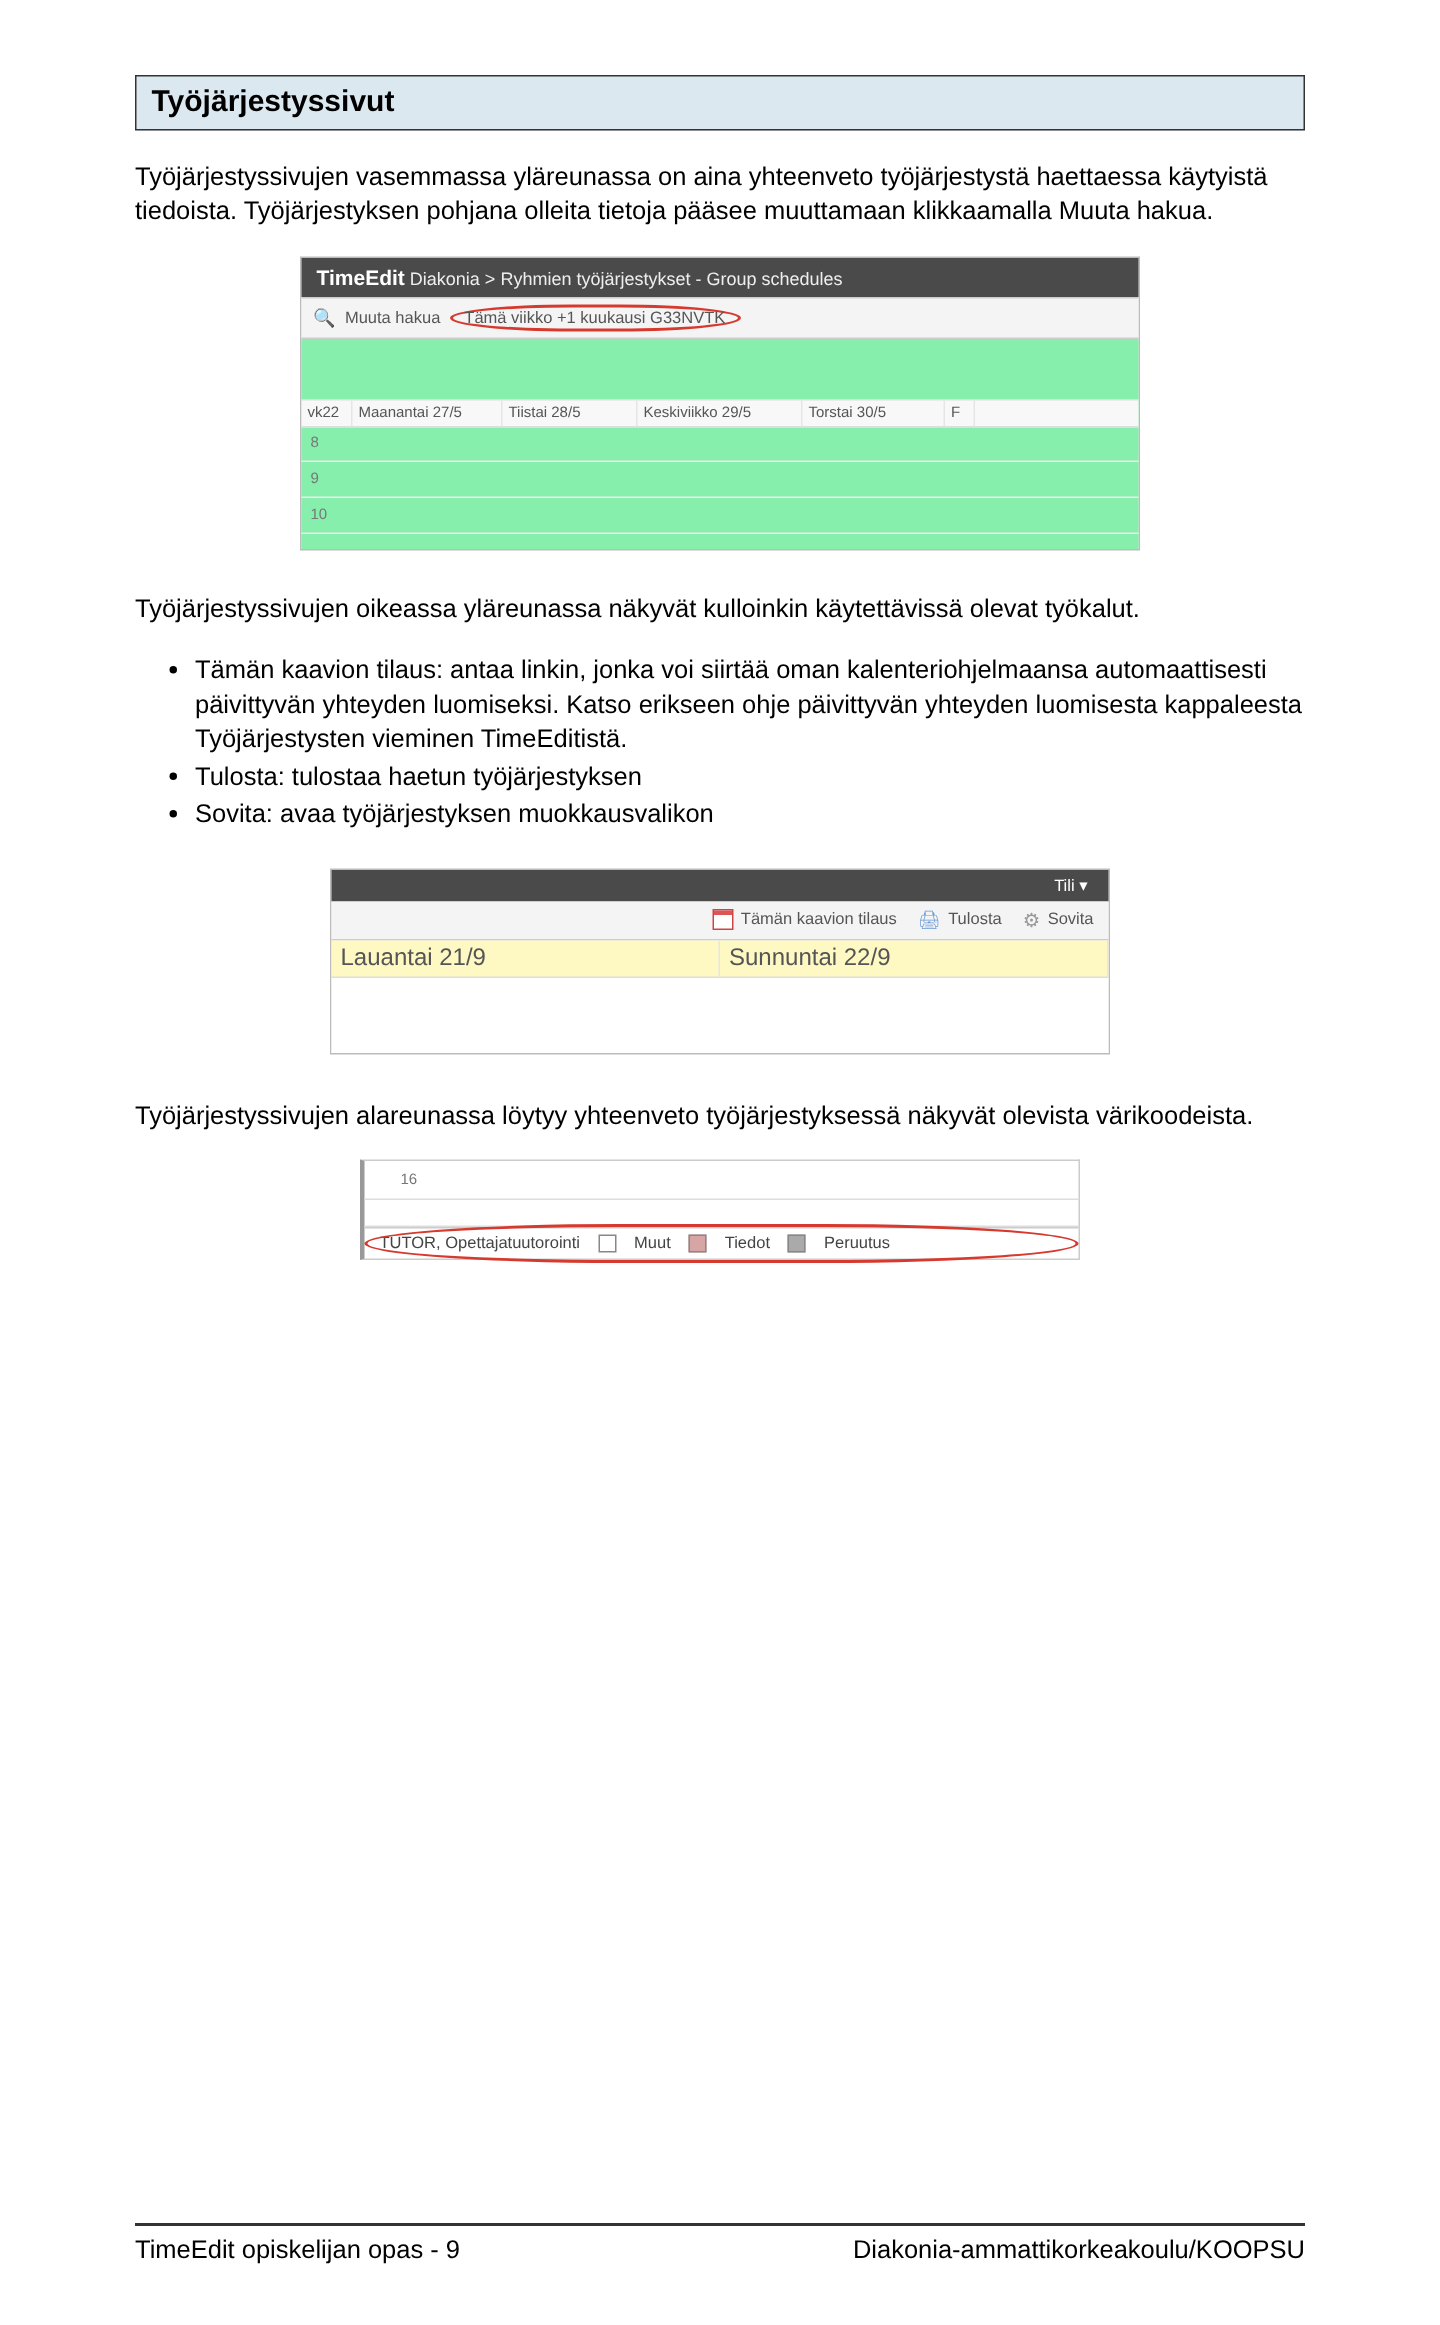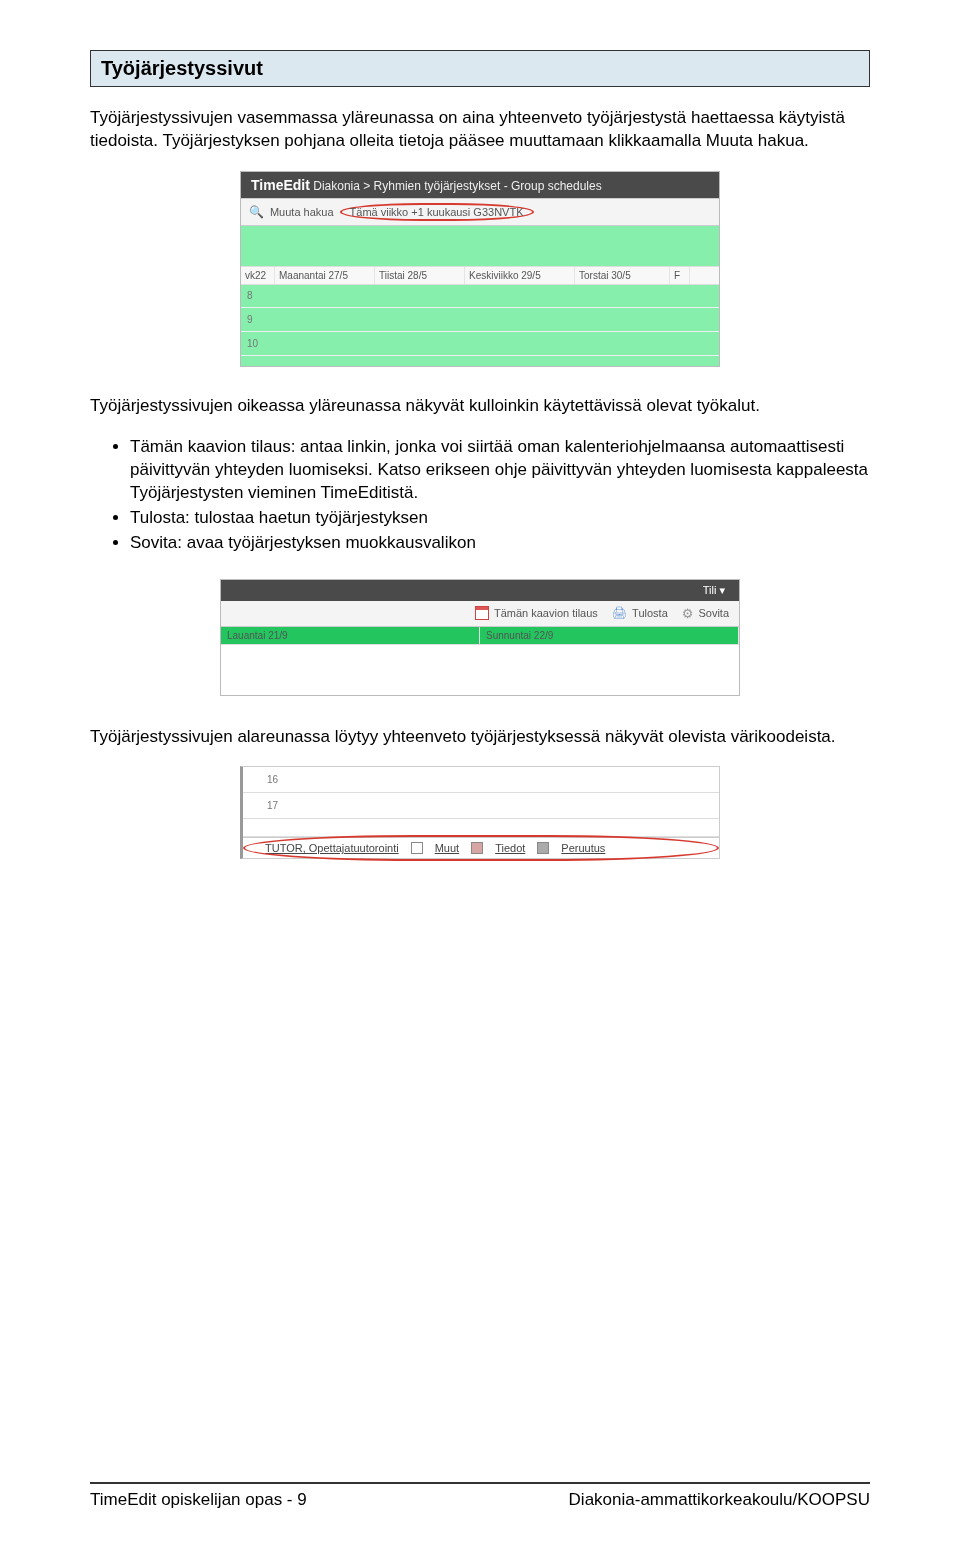--- a/index.html
+++ b/index.html
@@ -35,21 +35,21 @@
   ul.bullets li {
     margin-bottom: 2px;
     line-height: 1.35;
   }
 
   
   .shot {
     border: 1px solid #bbb;
     margin: 8px auto 28px auto;
   }
-  .shot1 { width: 480px; }
+  .shot1 { width: 560px; }
   .te-header {
     background: #4a4a4a;
     color: #eee;
     font-size: 12px;
     padding: 5px 10px;
     font-family: Arial, sans-serif;
   }
   .te-header b { font-size: 14px; color: #fff; }
   .te-sub {
     background: #f4f4f4;
@@ -90,33 +90,32 @@
     padding: 5px 10px;
     display: flex; justify-content: flex-end; gap: 14px;
     font-size: 11px; color: #555; align-items: center;
   }
   .te-tools .tool { display: flex; align-items: center; gap: 5px; }
   .ico { width: 14px; height: 14px; display: inline-block; }
   .ico-cal { background: #fff; border: 1px solid #c44; position: relative; }
   .ico-cal::before { content:""; position:absolute; top:0;left:0;right:0;height:3px;background:#d55; }
   .ico-print { color:#6a9bd8; font-size:12px; }
   .ico-gear { color:#999; font-size:13px; }
-  .cal2 { display:flex; font-size:10px; color:#555; background:#22c55e; border-bottom:1px solid #ddd;align-items:center; }
+  .cal2 { display:flex; font-size:16px; color:#555; background:#fef9c3; border-bottom:1px solid #ddd;align-items:center; }
   .cal2 div { flex:1; padding:3px 6px; border-right:1px solid #e5e5e5; }
   .body2 { height: 50px; background:#fff; }
 
   
   .shot3 { width: 480px; border: none; }
   .grid3 { border:1px solid #ccc; border-left: 3px solid #999; }
   .grid3 .gr { height: 26px; border-bottom:1px solid #ddd; font-size:10px; color:#777; padding-left:24px; display:flex; align-items:center; }
   .legend {
     display:flex; align-items:center; gap:12px; font-size:11px; color:#444;
-    padding: 4px 22px; border-top:1px solid #ccc;
+    padding: 4px 10px; border-top:1px solid #ccc;
     position: relative;
-    text-decoration: underline;
   }
   .legend .sw { width:12px; height:12px; border:1px solid #888; display:inline-block; }
   .sw-w { background:#fff; }
   .sw-p { background:#d8a5a5; }
   .sw-g { background:#aaa; }
   .legend-oval {
     position:absolute; left:0; right:0; top:-3px; bottom:-3px;
     border:2px solid #d63a2f; border-radius: 50%/70%;
     pointer-events:none;
   }
@@ -197,21 +196,20 @@
     <div>Sunnuntai 22/9</div>
   </div>
   <div class="body2"></div>
 </div>
 
 <p class="para" style="margin-top:30px">Työjärjestyssivujen alareunassa löytyy yhteenveto työjärjestyksessä näkyvät olevista värikoodeista.</p>
 
 <div class="shot shot3">
   <div class="grid3">
     <div class="gr">16</div>
-    <div class="gr">17</div>
     <div class="gr" style="height:18px"></div>
     <div class="legend">
       <div class="legend-oval"></div>
       <span>TUTOR, Opettajatuutorointi</span>
       <span class="sw sw-w"></span>
       <span>Muut</span>
       <span class="sw sw-p"></span>
       <span>Tiedot</span>
       <span class="sw sw-g"></span>
       <span>Peruutus</span>

